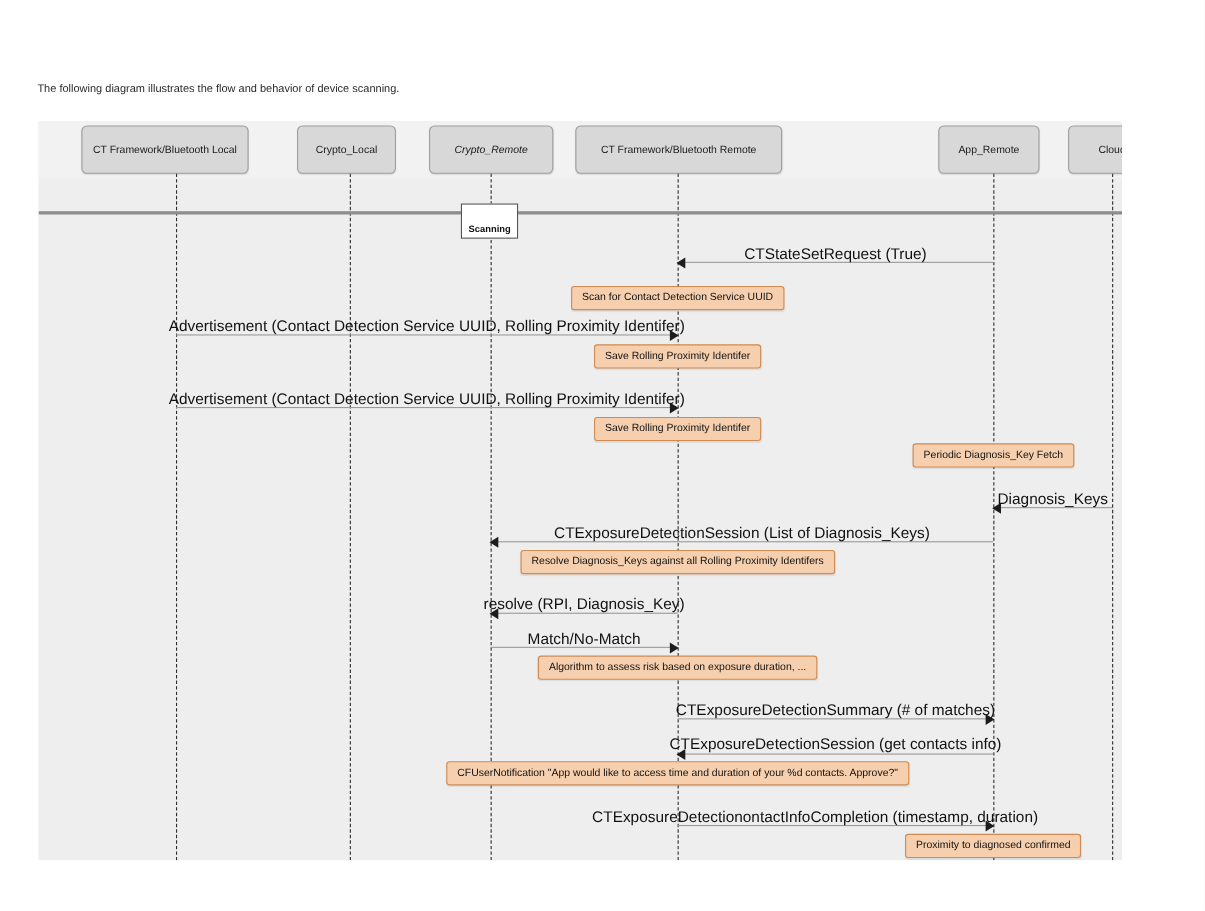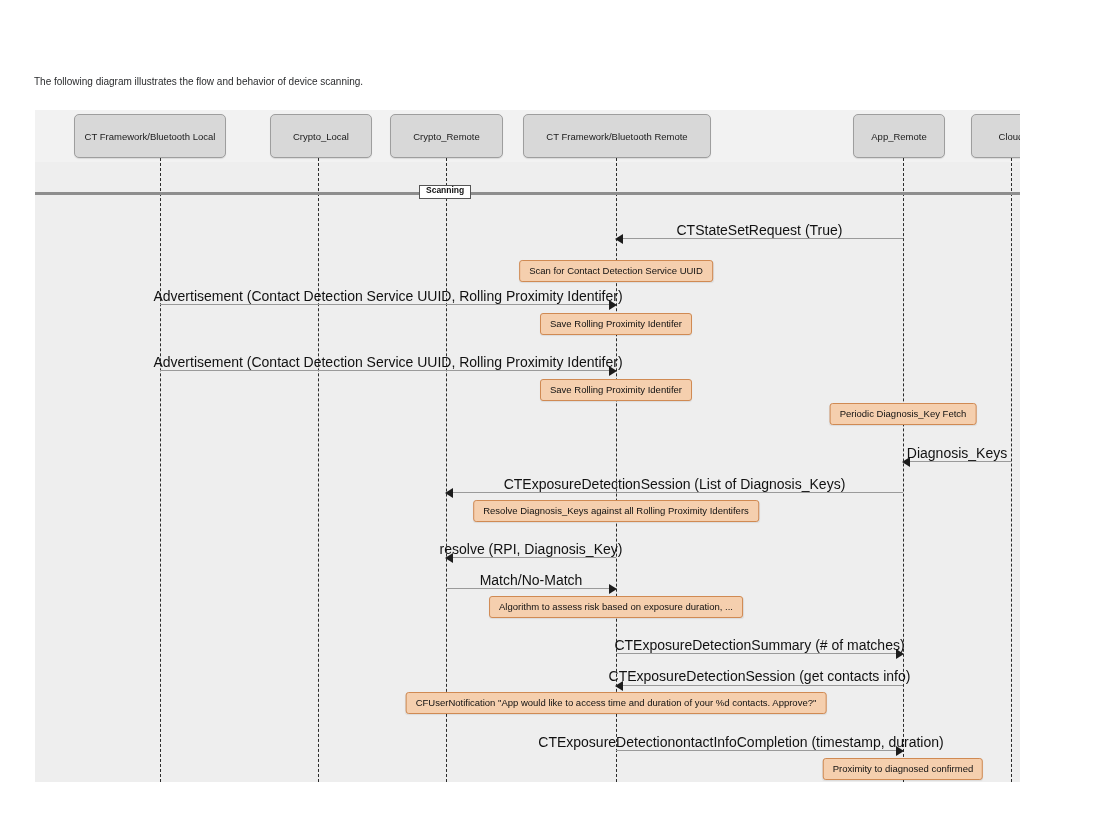--- a/index.html
+++ b/index.html
@@ -83,21 +83,21 @@
     height: 3px;
     background: #8d8d8d;
   }
   .frag-label {
     position: absolute;
     background: #ffffff;
     border: 1px solid #555555;
     font-size: 8.5px;
     font-weight: 700;
     color: #111111;
-    padding: 0 6px 3px 6px;
+    padding: 18px 6px 3px 6px;
     white-space: nowrap;
     line-height: 1;
   }
 
   
   .msg {
     position: absolute;
     height: 0;
     border-top: 1.1px solid #9a9a9a;
   }
@@ -145,24 +145,24 @@
 <div id="page">
 
   <p id="page-subtitle">The following diagram illustrates the flow and behavior of device scanning.</p>
 
   <div id="diagram">
     <div class="header-band"></div>
     <div id="participants-layer">
         <div class="participant" style="left: 39px; top: 4px; width: 152px;">
           <span>CT Framework/Bluetooth Local</span>
         </div>
-        <div class="participant" style="left: 235px; top: 4px; width: 102px;">
+        <div class="participant" style="left: 235px; top: 4px; width: 90px;">
           <span>Crypto_Local</span>
         </div>
-        <div class="participant" style="left: 355px; top: 4px; width: 113px;">
+        <div class="participant" style="left: 355px; top: 4px; width: 113px; font-style: italic;">
           <span>Crypto_Remote</span>
         </div>
         <div class="participant" style="left: 488px; top: 4px; width: 188px;">
           <span>CT Framework/Bluetooth Remote</span>
         </div>
         <div class="participant" style="left: 818px; top: 4px; width: 92px;">
           <span>App_Remote</span>
         </div>
         <div class="participant" style="left: 936px; top: 4px; width: 80px;">
           <span>Cloud</span>

